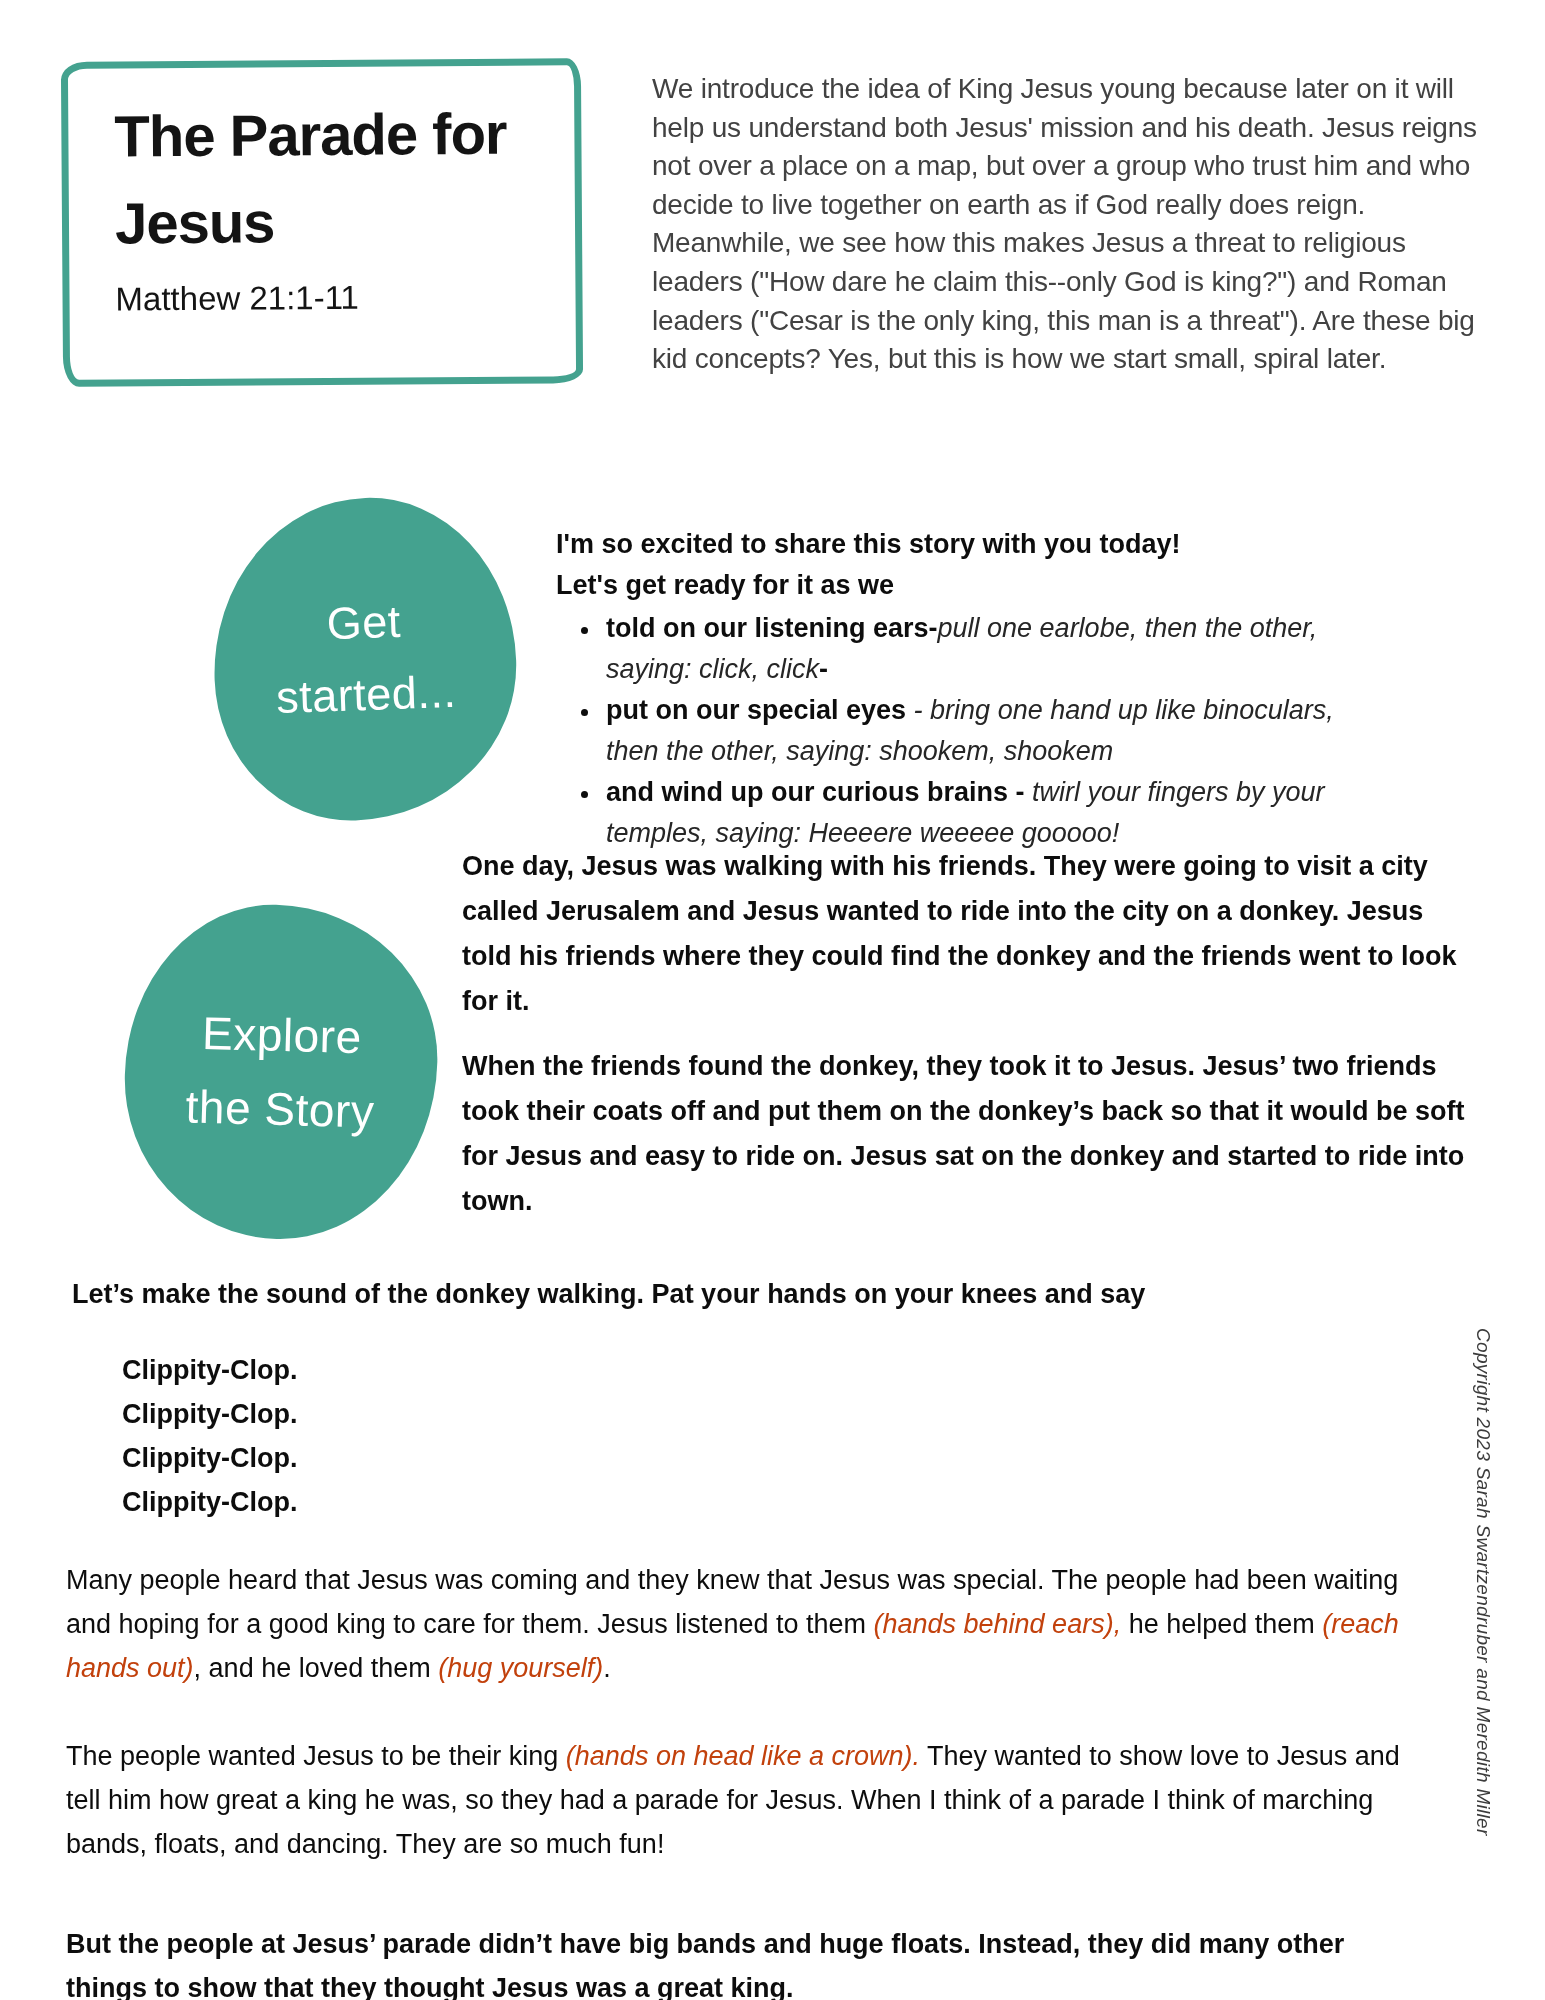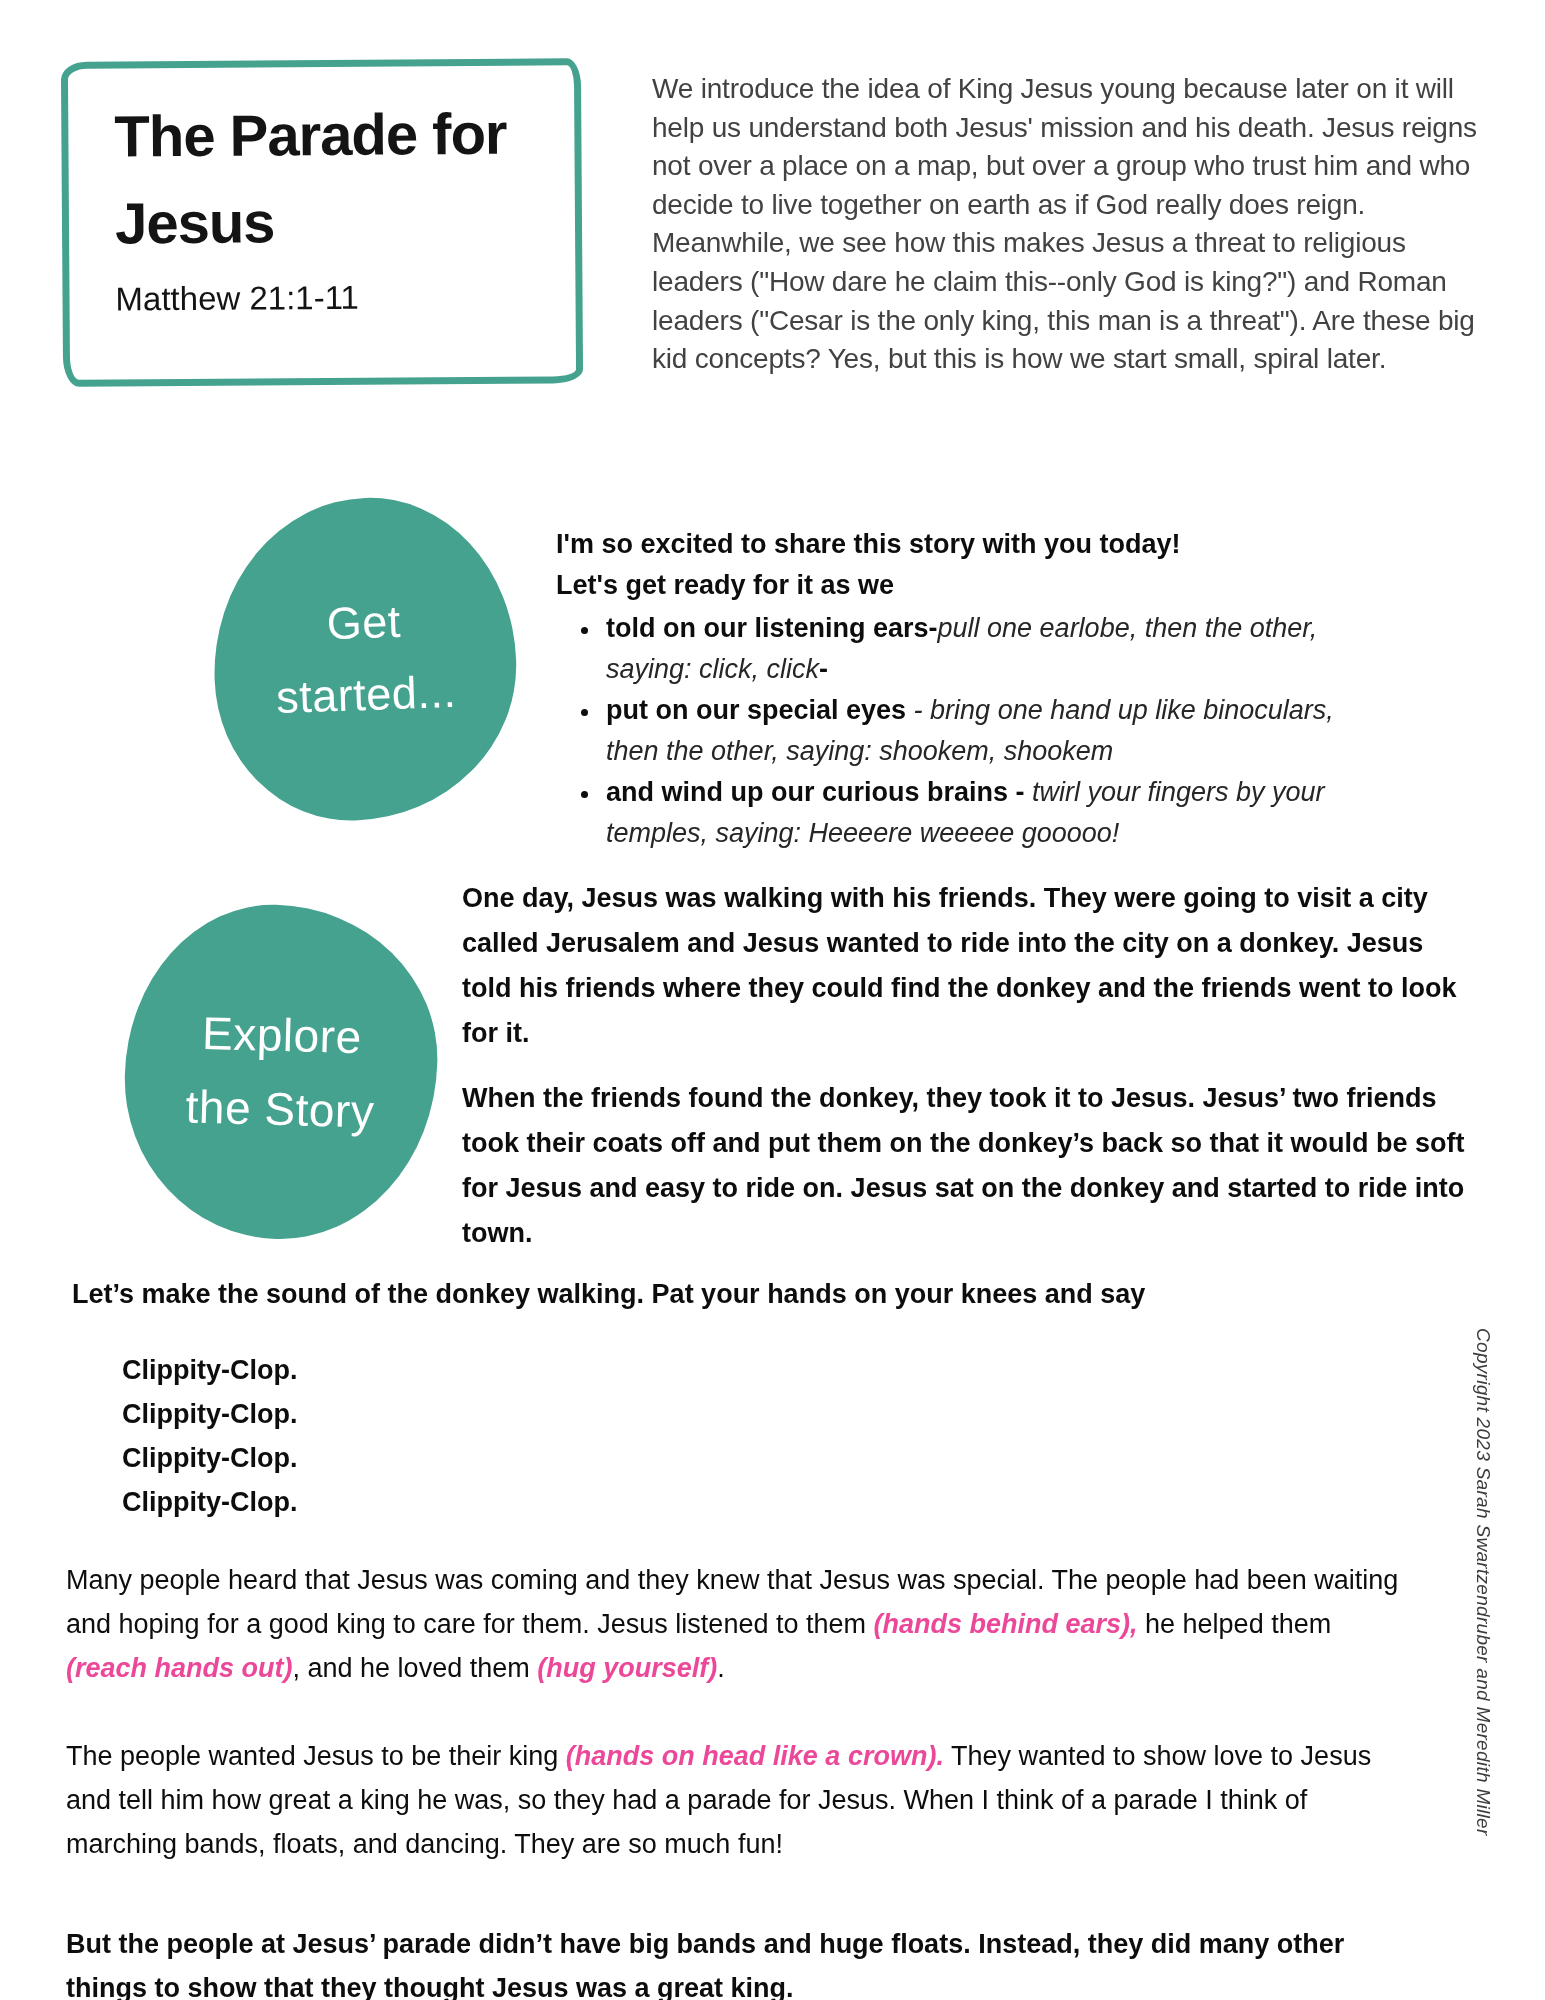--- a/index.html
+++ b/index.html
@@ -50,33 +50,33 @@
   
   .get-started-content{position:absolute;left:556px;top:488px;width:800px;}
   .lead{font-weight:700;font-size:27px;line-height:41px;color:#0d0d0d;margin-top:36px;}
   ul.prep-list{margin:2px 0 0;padding-left:46px;list-style:disc;}
   ul.prep-list li{font-size:27px;line-height:41px;padding-left:4px;color:#0d0d0d;}
   ul.prep-list li::marker{color:#0d0d0d;font-size:24px;}
   .action{font-weight:700;}
   .instr{font-style:italic;font-weight:400;color:#262626;}
 
   
-  .story-block{position:absolute;left:462px;top:876px;width:1005px;}
+  .story-block{position:absolute;left:462px;top:844px;width:1005px;}
   .story-para{margin:0;font-weight:700;font-size:27px;line-height:45px;color:#0d0d0d;}
   .story-para + .story-para{margin-top:20px;}
 
   
   .action-line{position:absolute;left:66px;top:1266px;width:1360px;margin:6px;font-weight:700;font-size:27px;line-height:44px;}
   .clops{position:absolute;left:122px;top:1348px;font-weight:700;font-size:27px;line-height:44px;}
   .wide-para{position:absolute;left:66px;width:1352px;margin:0;font-weight:700;font-size:27px;line-height:44px;color:#0d0d0d;}
   #para-many{top:1558px;}
   #para-king{top:1734px;}
   #para-but{top:1890px;margin-top:32px;}
   .b{font-weight:400;}
-  .i{font-style:italic;font-weight:700;color:#ec4899;}
+  .i{font-style:italic;font-weight:400;color:#c2410c;}
 
   
   .copyright{
     position:absolute;left:1472px;top:1328px;height:675px;
     writing-mode:vertical-rl;text-orientation:mixed;
     font-style:italic;font-size:19px;color:#3c3c3c;letter-spacing:0.3px;white-space:nowrap;
   }
 </style>
 </head>
 <body>

